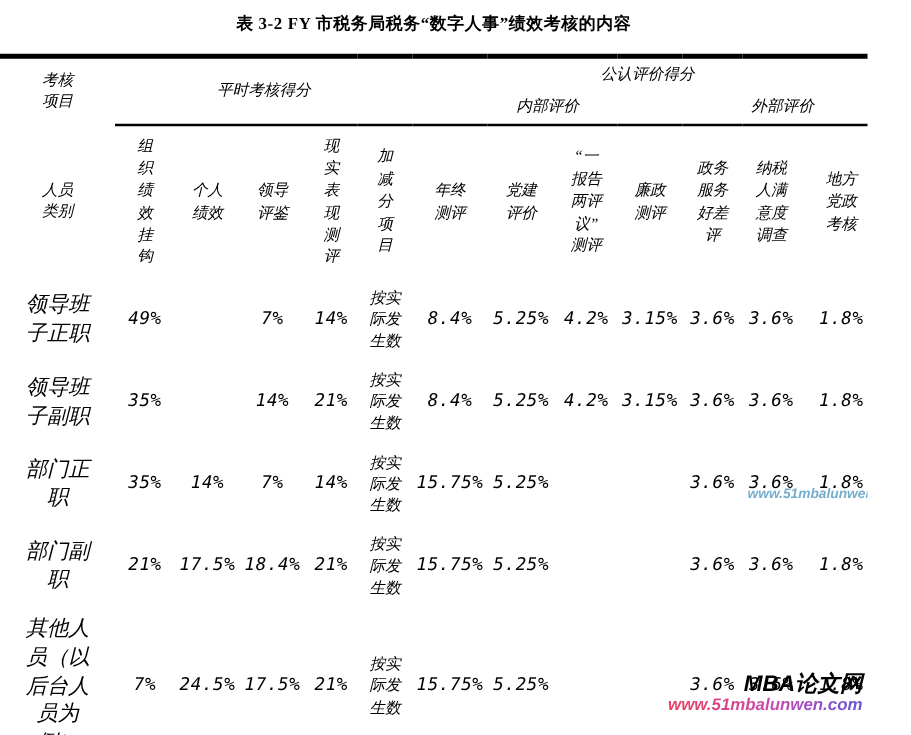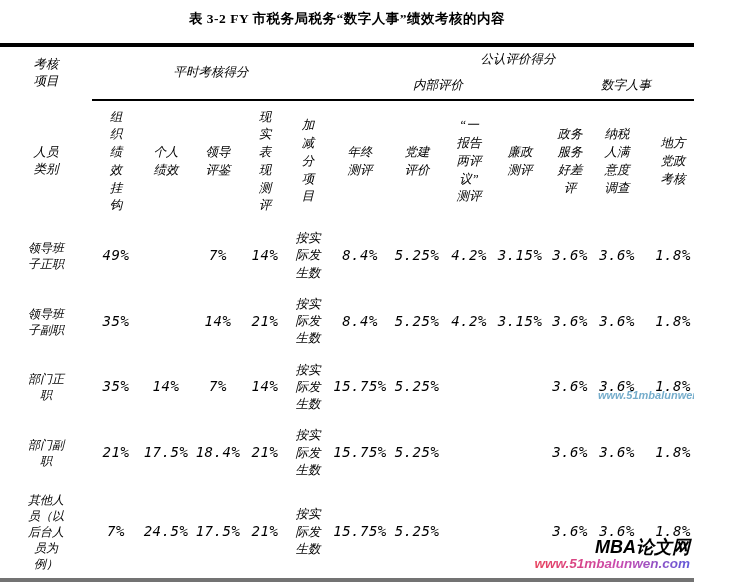--- a/index.html
+++ b/index.html
@@ -32,21 +32,21 @@
     text-align:center;
     vertical-align:middle;
     white-space:pre-line;
     padding:2px 1px;
     line-height:1.42;
     font-size:12.5px;
   }
   .gh{padding:4px 0;}
   .underlined{border-bottom:2px solid #000;}
   .rowhdr,.colhdr{padding:8px 0;font-size:12.5px;}
-  .rowlabel{font-size:12px;line-height:1.34;padding:6px 1px;}
+  .rowlabel{font-size:17px;line-height:1.34;padding:6px 1px;}
   td{font-size:11.5px;padding:7px 1px;}
   td.num{
     font-family:"DejaVu Sans Mono","Liberation Mono",monospace;
     font-size:14px;
     letter-spacing:0.5px;
   }
   td.cjk{font-size:12.5px;line-height:1.38;}
   
   .wm-faint{
     position:absolute;
@@ -98,21 +98,21 @@
     </colgroup>
     <thead>
       <tr>
         <th rowspan="2" class="gh">考核
 项目</th>
         <th rowspan="2" colspan="5" class="gh underlined">平时考核得分</th>
         <th colspan="7" class="gh">公认评价得分</th>
       </tr>
       <tr>
         <th colspan="4" class="gh underlined">内部评价</th>
-        <th colspan="3" class="gh underlined">数字人事</th>
+        <th colspan="3" class="gh underlined">外部评价</th>
       </tr>
       <tr>
         <th class="rowhdr">人员
 类别</th>
         <th class="colhdr">组
 织
 绩
 效
 挂
 钩</th>

